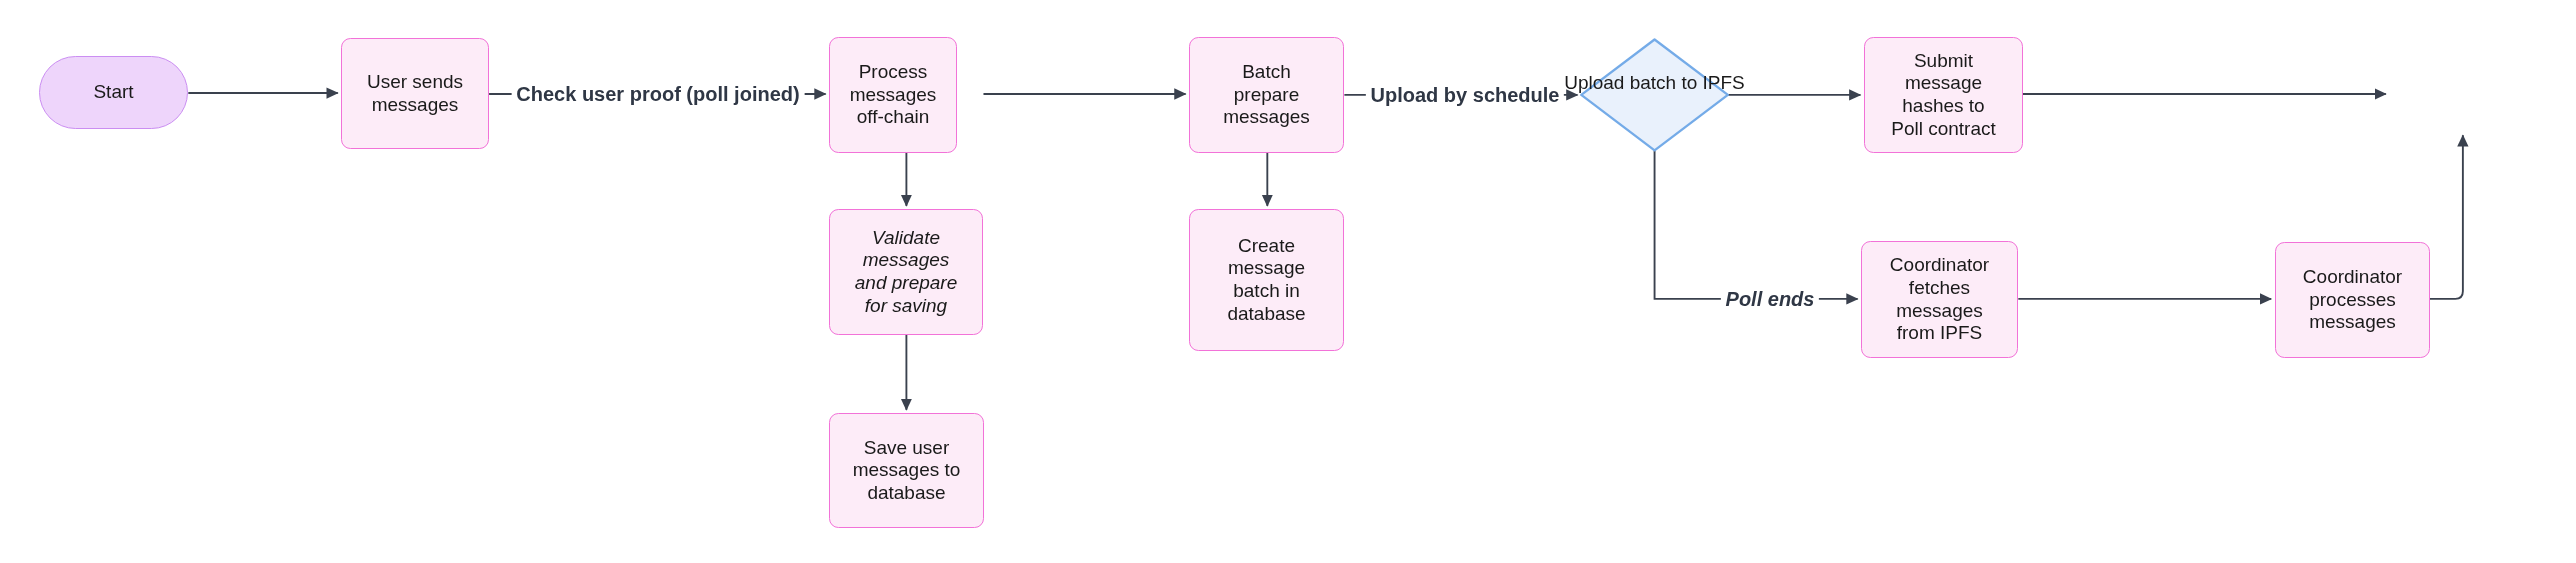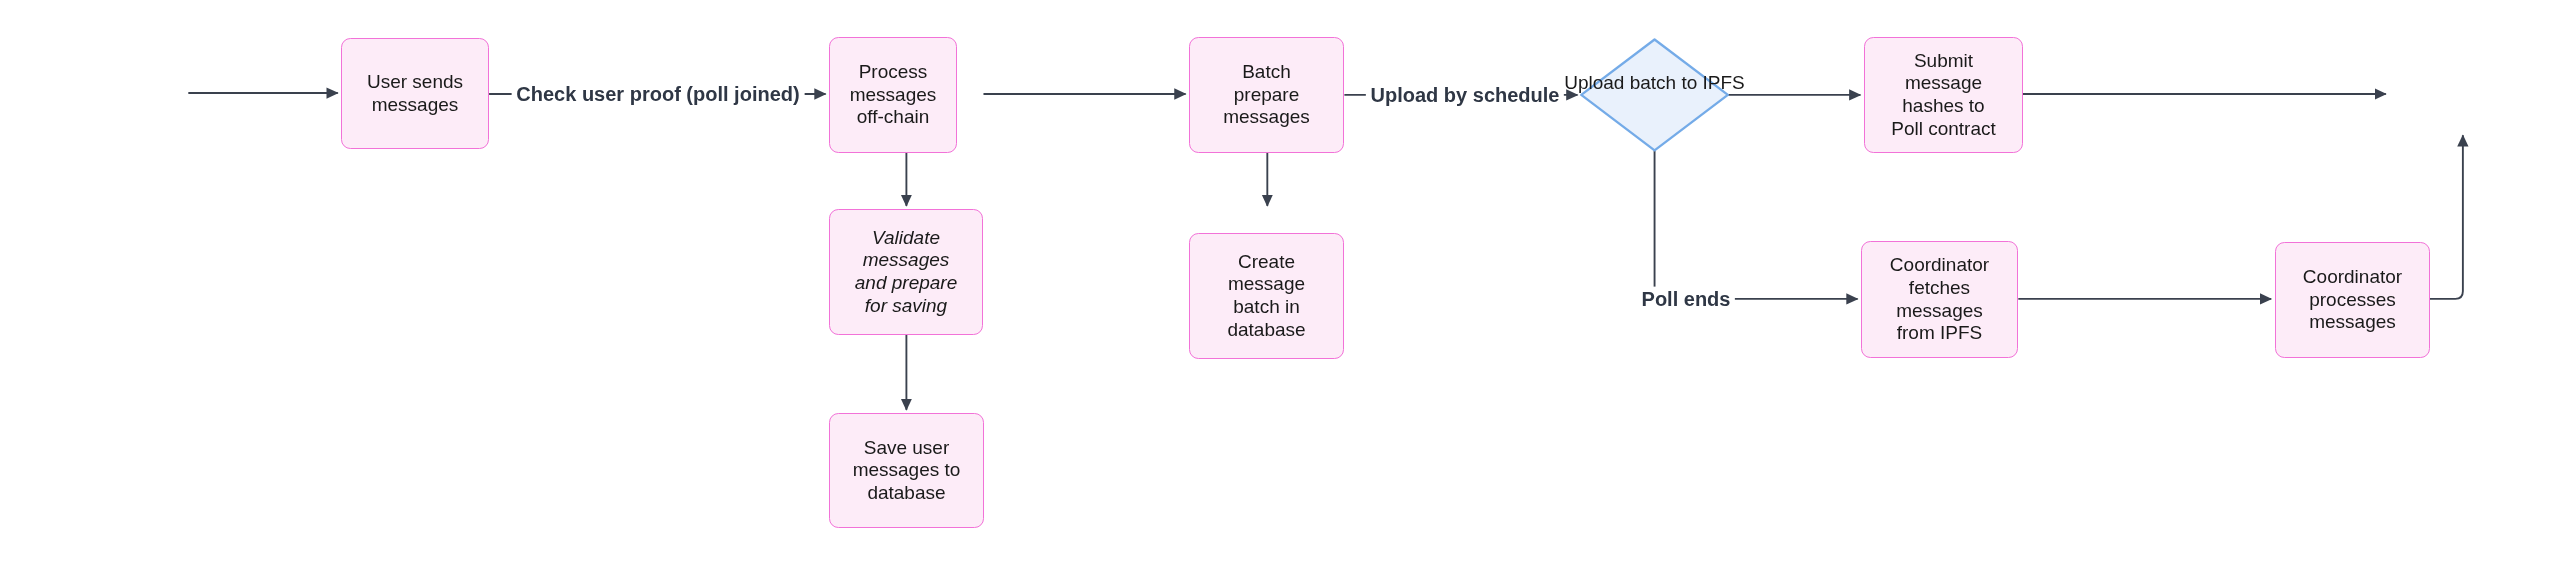--- a/index.html
+++ b/index.html
@@ -108,20 +108,23 @@
     <path d="M1430 101 H1678" marker-end="url(#arrow)"></path>
     <path d="M1838 101 H1979" marker-end="url(#arrow)"></path>
     <path d="M2152 100 H2538" marker-end="url(#arrow)"></path>
     <path d="M1760 160 V318 H1976" marker-end="url(#arrow)"></path>
     <path d="M2147 318 H2416" marker-end="url(#arrow)"></path>
     <path d="M2585 318 H2612 Q2620 318 2620 310 V144" marker-end="url(#arrow)"></path>
 
     <polygon class="decision-shape" points="1682,101 1760,42 1838,101 1760,160"></polygon>
   </svg>
 
+  <div class="node terminal" style="left:39px;top:56px;width:149px;height:73px;">
+    <span class="node-label">Start</span>
+  </div>
 
 
   <div class="node process" style="left:341px;top:38px;width:148px;height:111px;justify-content:center;">
     <span class="node-label">User sends
 messages</span>
   </div>
 
   <div class="node process" style="left:829px;top:37px;width:128px;height:116px;">
     <span class="node-label">Process
 messages
@@ -144,21 +147,21 @@
   <div class="decision-label" style="left:1551px;top:71px;">Upload batch
 to IPFS</div>
 
   <div class="node process" style="left:829px;top:209px;width:154px;height:126px;font-style:italic;">
     <span class="node-label">Validate
 messages
 and prepare
 for saving</span>
   </div>
 
-  <div class="node process" style="left:1189px;top:209px;width:155px;height:126px;margin-top:24px;">
+  <div class="node process" style="left:1189px;top:209px;width:155px;height:142px;">
     <span class="node-label">Create
 message
 batch in
 database</span>
   </div>
 
   <div class="node process" style="left:1861px;top:241px;width:157px;height:117px;">
     <span class="node-label">Coordinator
 fetches
 messages
@@ -174,16 +177,16 @@
   <div class="node process" style="left:829px;top:413px;width:155px;height:115px;">
     <span class="node-label">Save user
 messages to
 database</span>
   </div>
 
   <div class="edge-label" style="left:658px;top:94px;">Check user proof (poll joined)</div>
 
   <div class="edge-label" style="left:1465px;top:95px;">Upload by schedule</div>
 
-  <div class="edge-label" style="left:1686px;top:299px;">Poll ends</div>
+  <div class="edge-label" style="left:1770px;top:299px;font-style:italic;">Poll ends</div>
 
 </div>
 
 
 </body></html>

